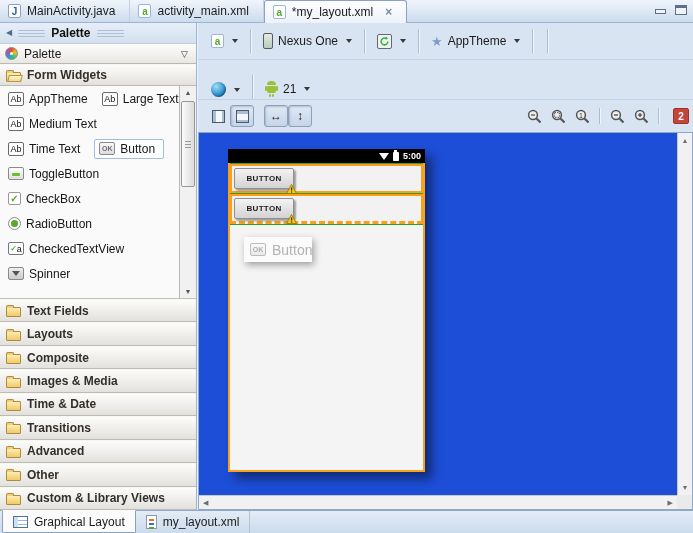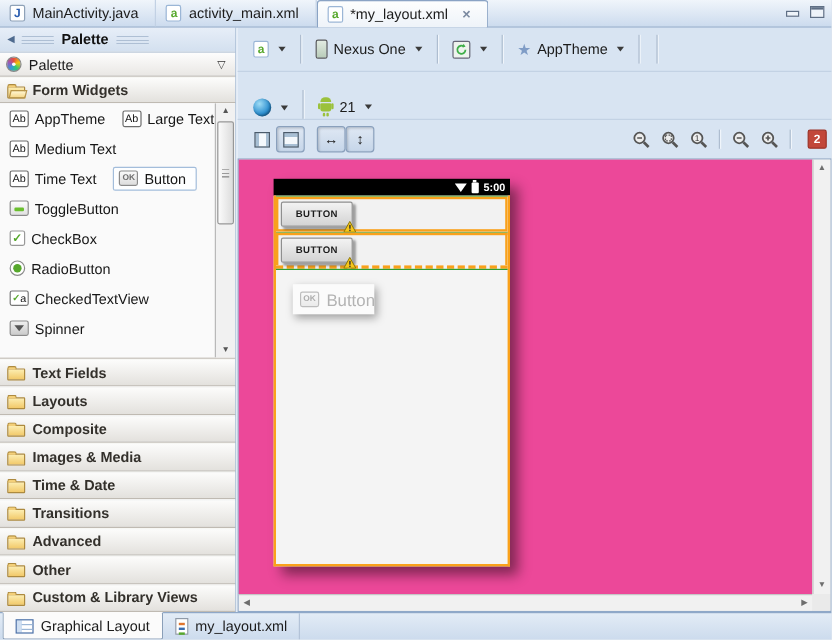--- a/index.html
+++ b/index.html
@@ -95,21 +95,21 @@
   .ic-cols{width:13px;height:13px;border:1px solid #4a5a6a;background:linear-gradient(90deg,#a8bfd4 0 3px,#f4f8fc 3px 9px,#a8bfd4 9px 13px);}
   .ic-rows{width:13px;height:13px;border:1px solid #4a5a6a;background:linear-gradient(180deg,#a8bfd4 0 3px,#f4f8fc 3px 9px,#a8bfd4 9px 13px);}
   .ic-expand{font-size:12px;font-weight:bold;color:#222;line-height:1;}
   .zoomgrp{display:flex;align-items:center;gap:6px;}
   .spacer{flex:1;}
   .magbtn{display:flex;align-items:center;justify-content:center;width:18px;height:18px;}
   .badge2{min-width:16px;height:16px;background:#c2473a;border:1px solid #9c3328;border-radius:2px;color:#fff;font-size:10px;font-weight:bold;display:flex;align-items:center;justify-content:center;padding:0 2px;margin-left:6px;}
 
   
   .canvas-wrap{flex:1;position:relative;border:1px solid #8fa8c8;background:#ececec;min-height:0;}
-  .canvas{position:absolute;left:0;top:0;right:15px;bottom:14px;background:#ec4899;overflow:hidden;padding-left:12px;}
+  .canvas{position:absolute;left:0;top:0;right:15px;bottom:14px;background:#1d4ed8;overflow:hidden;padding-left:12px;}
   .phone{position:absolute;left:29px;top:16px;width:197px;box-shadow:7px 7px 10px rgba(0,0,0,.45);}
   .statusbar{height:14px;background:#000;display:flex;align-items:center;justify-content:flex-end;gap:4px;padding:0 4px;}
   .ic-wifi{width:0;height:0;border-left:5px solid transparent;border-right:5px solid transparent;border-top:7px solid #fff;}
   .ic-batt{width:6px;height:9px;background:#fff;border-radius:1px;position:relative;}
   .ic-batt::before{content:"";position:absolute;top:-2px;left:1px;width:3px;height:2px;background:#fff;}
   .stime{color:#fff;font-size:9px;font-weight:bold;}
   .pbody{position:relative;height:309px;background:#f4f4f4;border-left:2px solid #f9a11b;border-right:2px solid #f9a11b;border-bottom:2px solid #f9a11b;}
   .gline{height:0;border-top:1px solid #2f9e2f;}
   .prow{height:29px;border:2px solid #f9a11b;position:relative;background:#f2f2f2;}
   .prow.nb{border-bottom:none;height:27px;}

